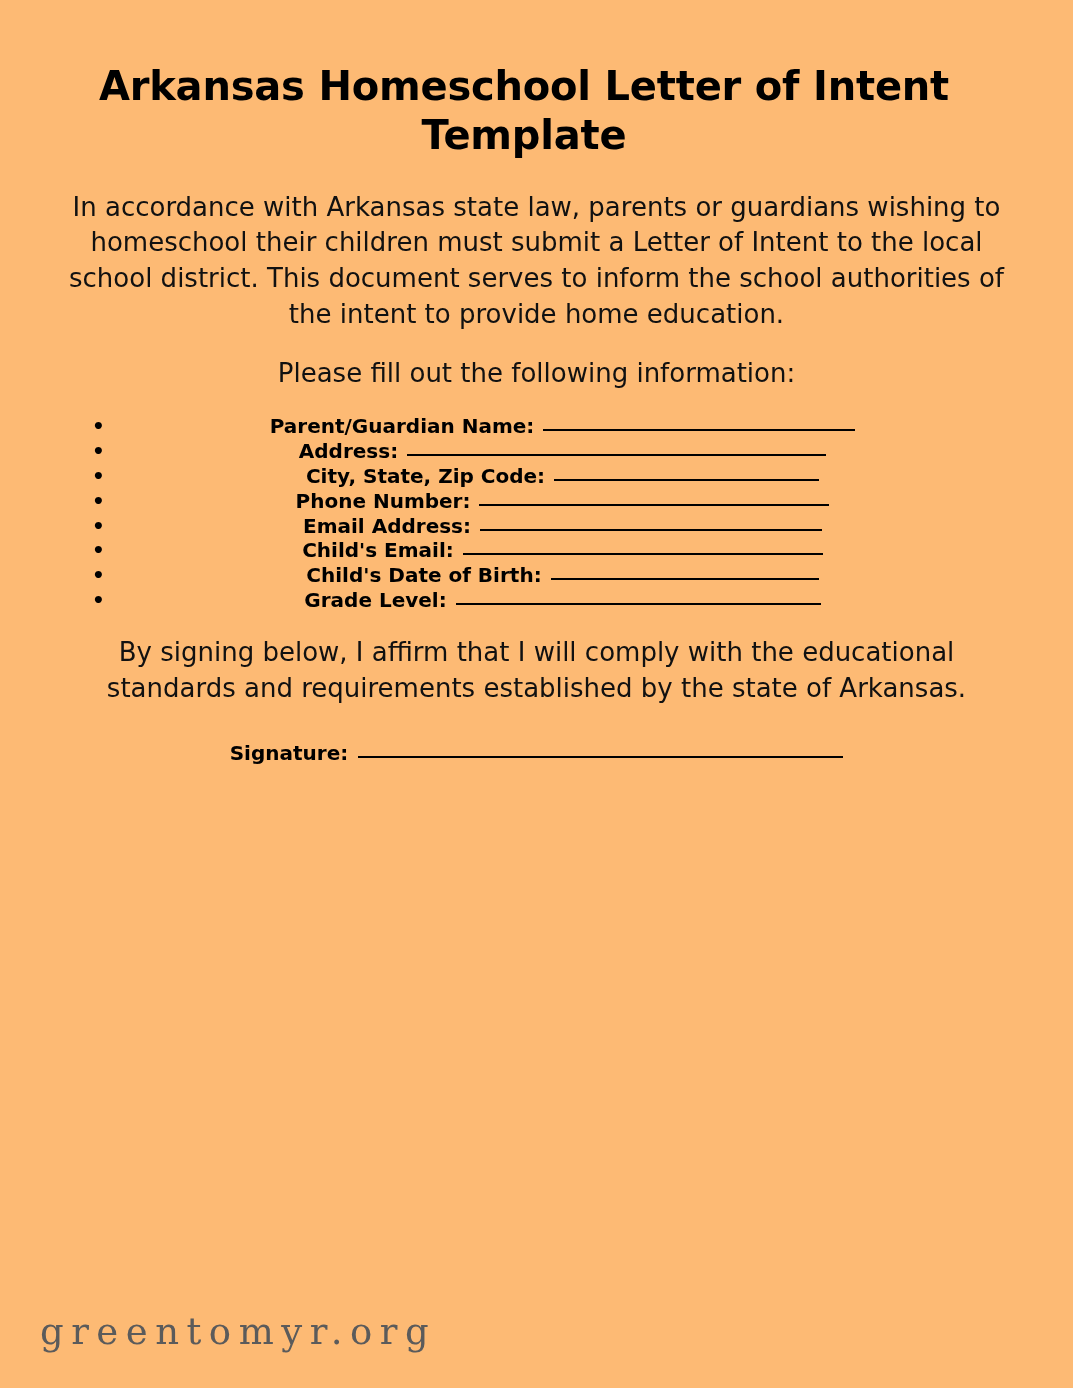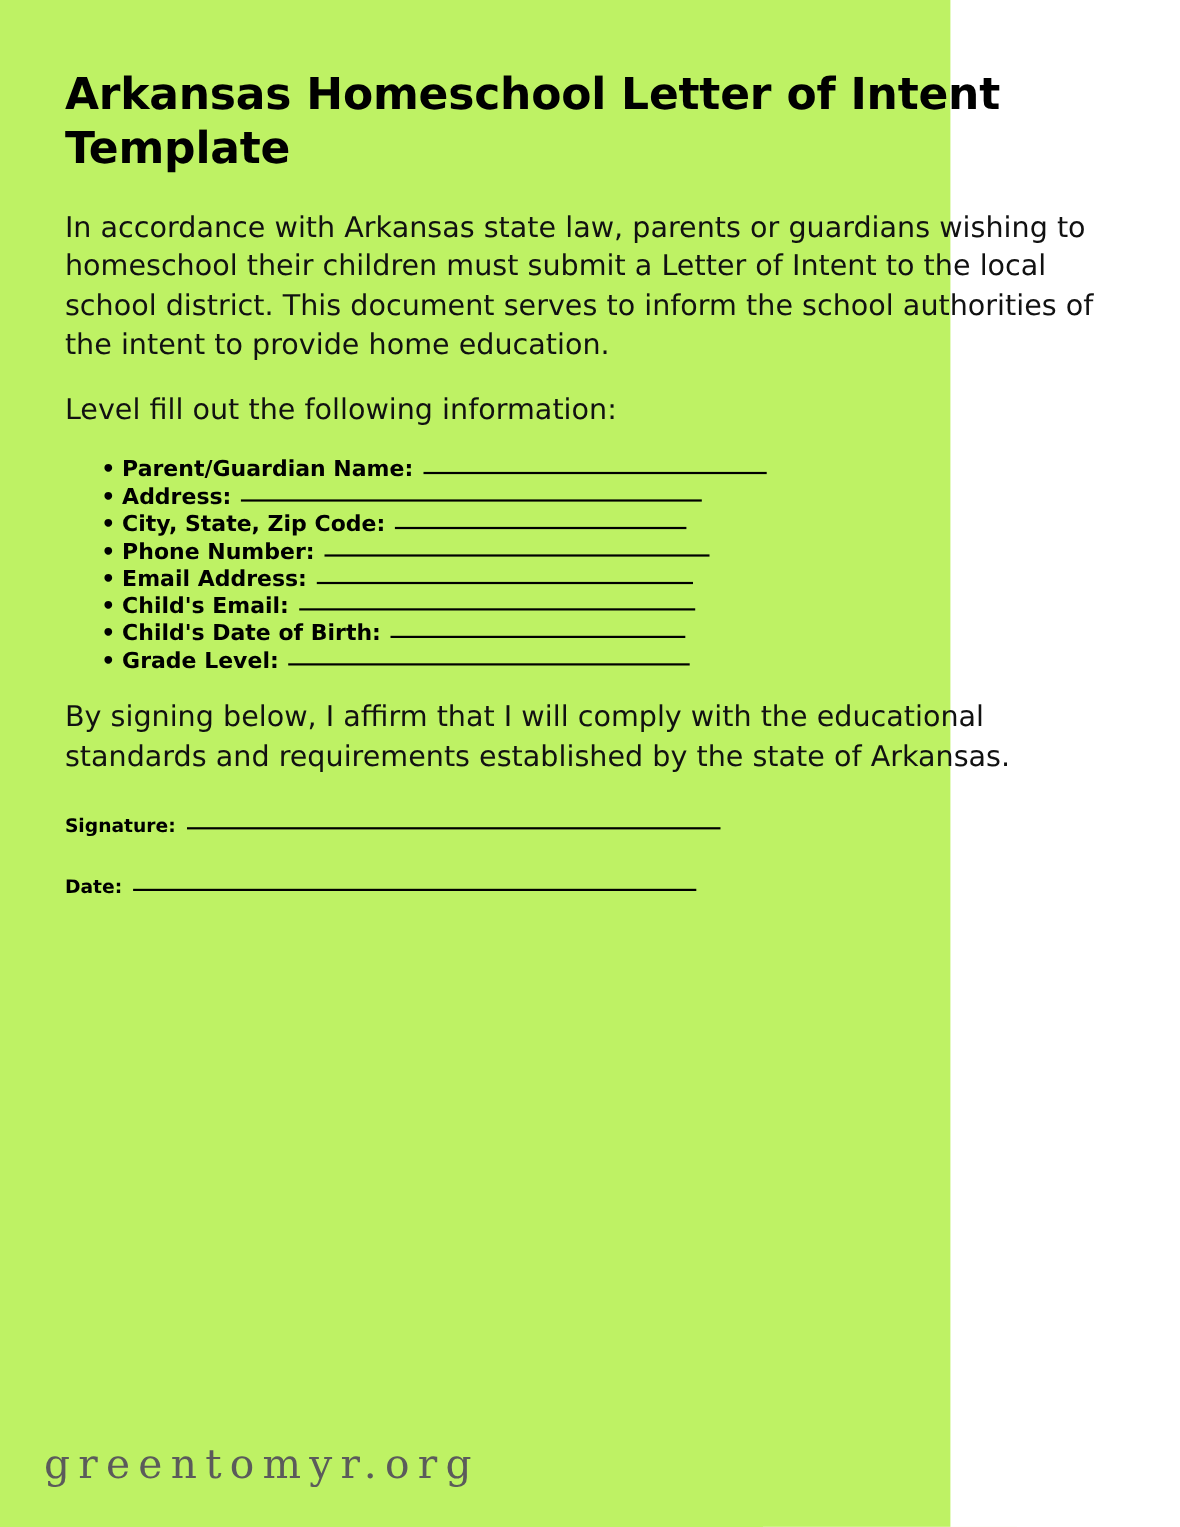--- a/index.html
+++ b/index.html
@@ -12,23 +12,24 @@
     height: 1388px;
     position: relative;
     font-family: "DejaVu Sans", "Liberation Sans", sans-serif;
     color: #000000;
     overflow: hidden;
   }
   .page {
     position: absolute;
     left: 0;
     top: 0;
-    width: 864px;
+    width: 1073px;
     height: 1388px;
-    background: #bef264;
+    background: #fdba74;
+    text-align: center;
   }
   .content {
     position: absolute;
     left: 59px;
     top: 62px;
     width: 955px;
   }
   .doc-title {
     font-size: 40px;
     font-weight: bold;
@@ -70,21 +71,21 @@
     line-height: 1.245;
   }
   .rule {
     display: inline-block;
     vertical-align: 2px;
     height: 0;
     border-bottom: 2.2px solid #000;
     margin-left: 9px;
   }
   .sigline {
-    font-size: 17px;
+    font-size: 20px;
     font-weight: bold;
     margin: 0 0 36px 0;
     white-space: nowrap;
     color: #000;
   }
   .sigline.first { margin-top: 34px; }
   .sigline .rule { margin-left: 10px; }
   .watermark {
     position: absolute;
     left: 40px;
@@ -100,21 +101,21 @@
 <body>
 
 <div class="page">
 
   <div class="content">
 
     <h1 class="doc-title">Arkansas Homeschool Letter of Intent Template</h1>
 
     <p class="para">In accordance with Arkansas state law, parents or guardians wishing to homeschool their children must submit a Letter of Intent to the local school district. This document serves to inform the school authorities of the intent to provide home education.</p>
 
-    <p class="para tight">Level fill out the following information:</p>
+    <p class="para tight">Please fill out the following information:</p>
 
     <ul class="fields">
       <li>
         <span class="bullet">•</span>
         <span>Parent/Guardian Name:</span><span class="rule" style="width:312px"></span>
       </li>
       <li>
         <span class="bullet">•</span>
         <span>Address:</span><span class="rule" style="width:419px"></span>
       </li>
@@ -144,21 +145,18 @@
       </li>
     </ul>
 
 
     <p class="para">By signing below, I affirm that I will comply with the educational standards and requirements established by the state of Arkansas.</p>
 
     <p class="sigline first">
       <span>Signature:</span><span class="rule" style="width:485px"></span>
     </p>
 
-    <p class="sigline">
-      <span>Date:</span><span class="rule" style="width:512px"></span>
-    </p>
 
   </div>
 
   <div class="watermark">greentomyr.org</div>
 
 </div>
 
 </body></html>

